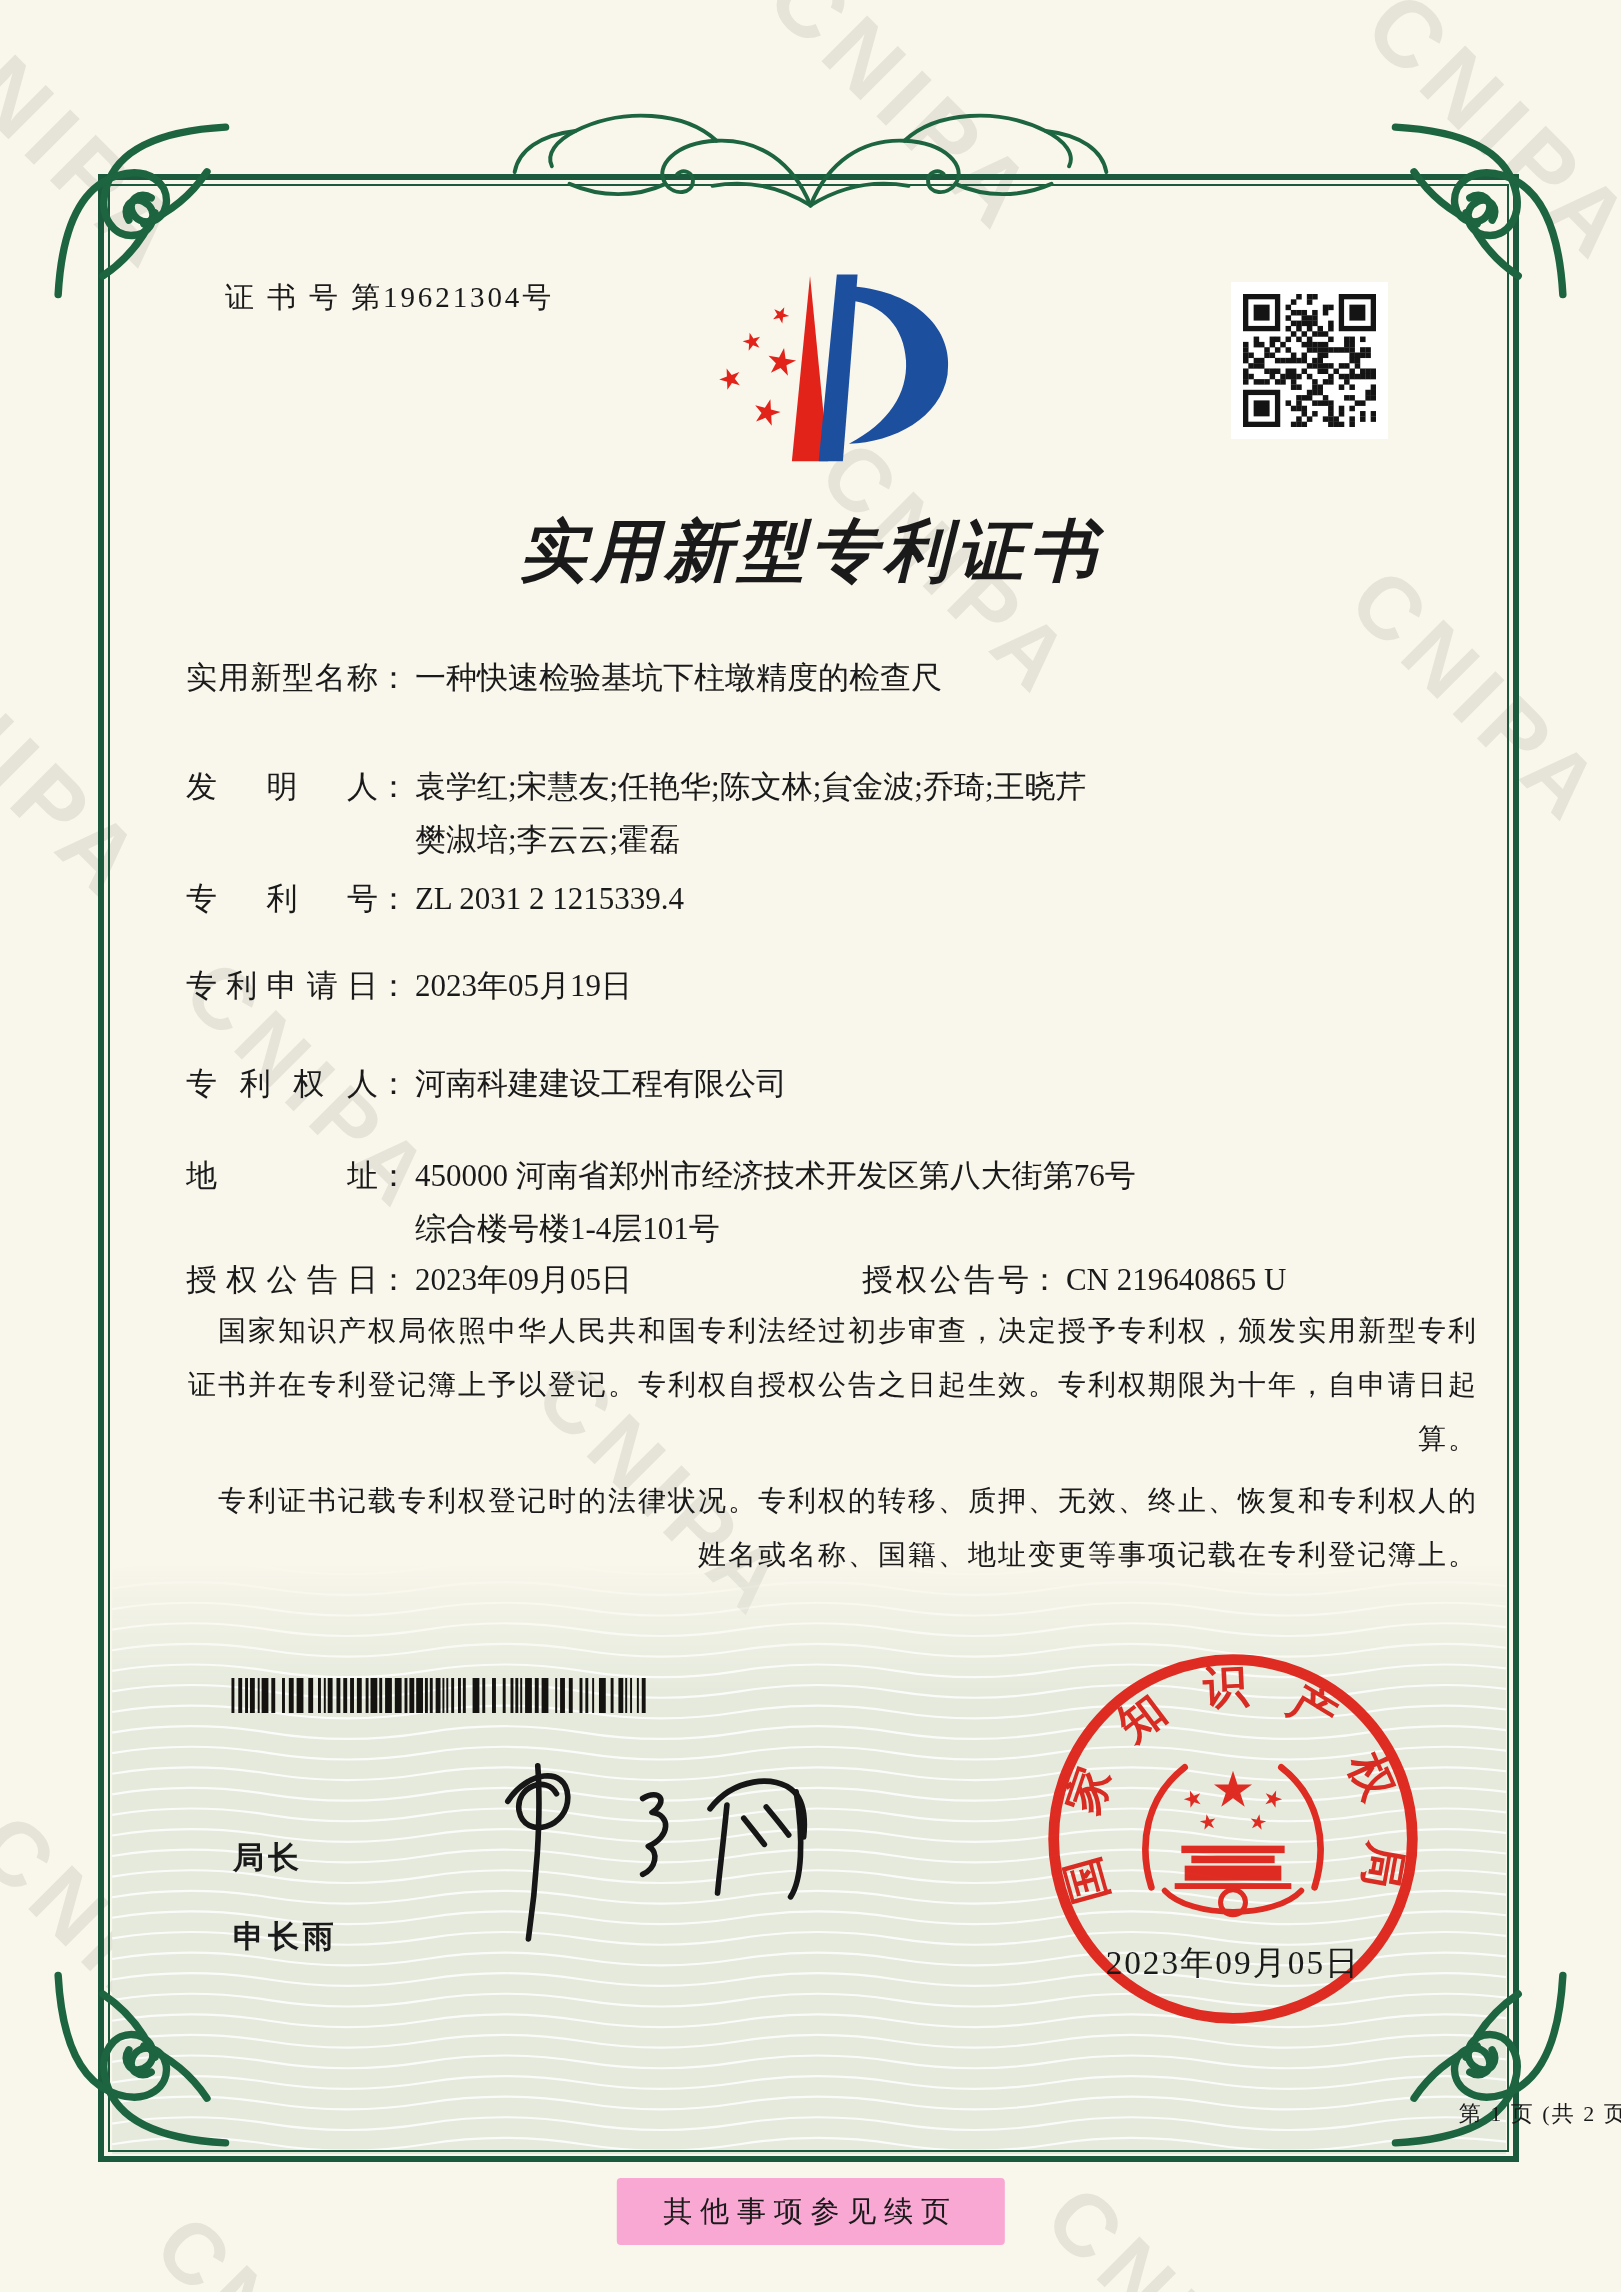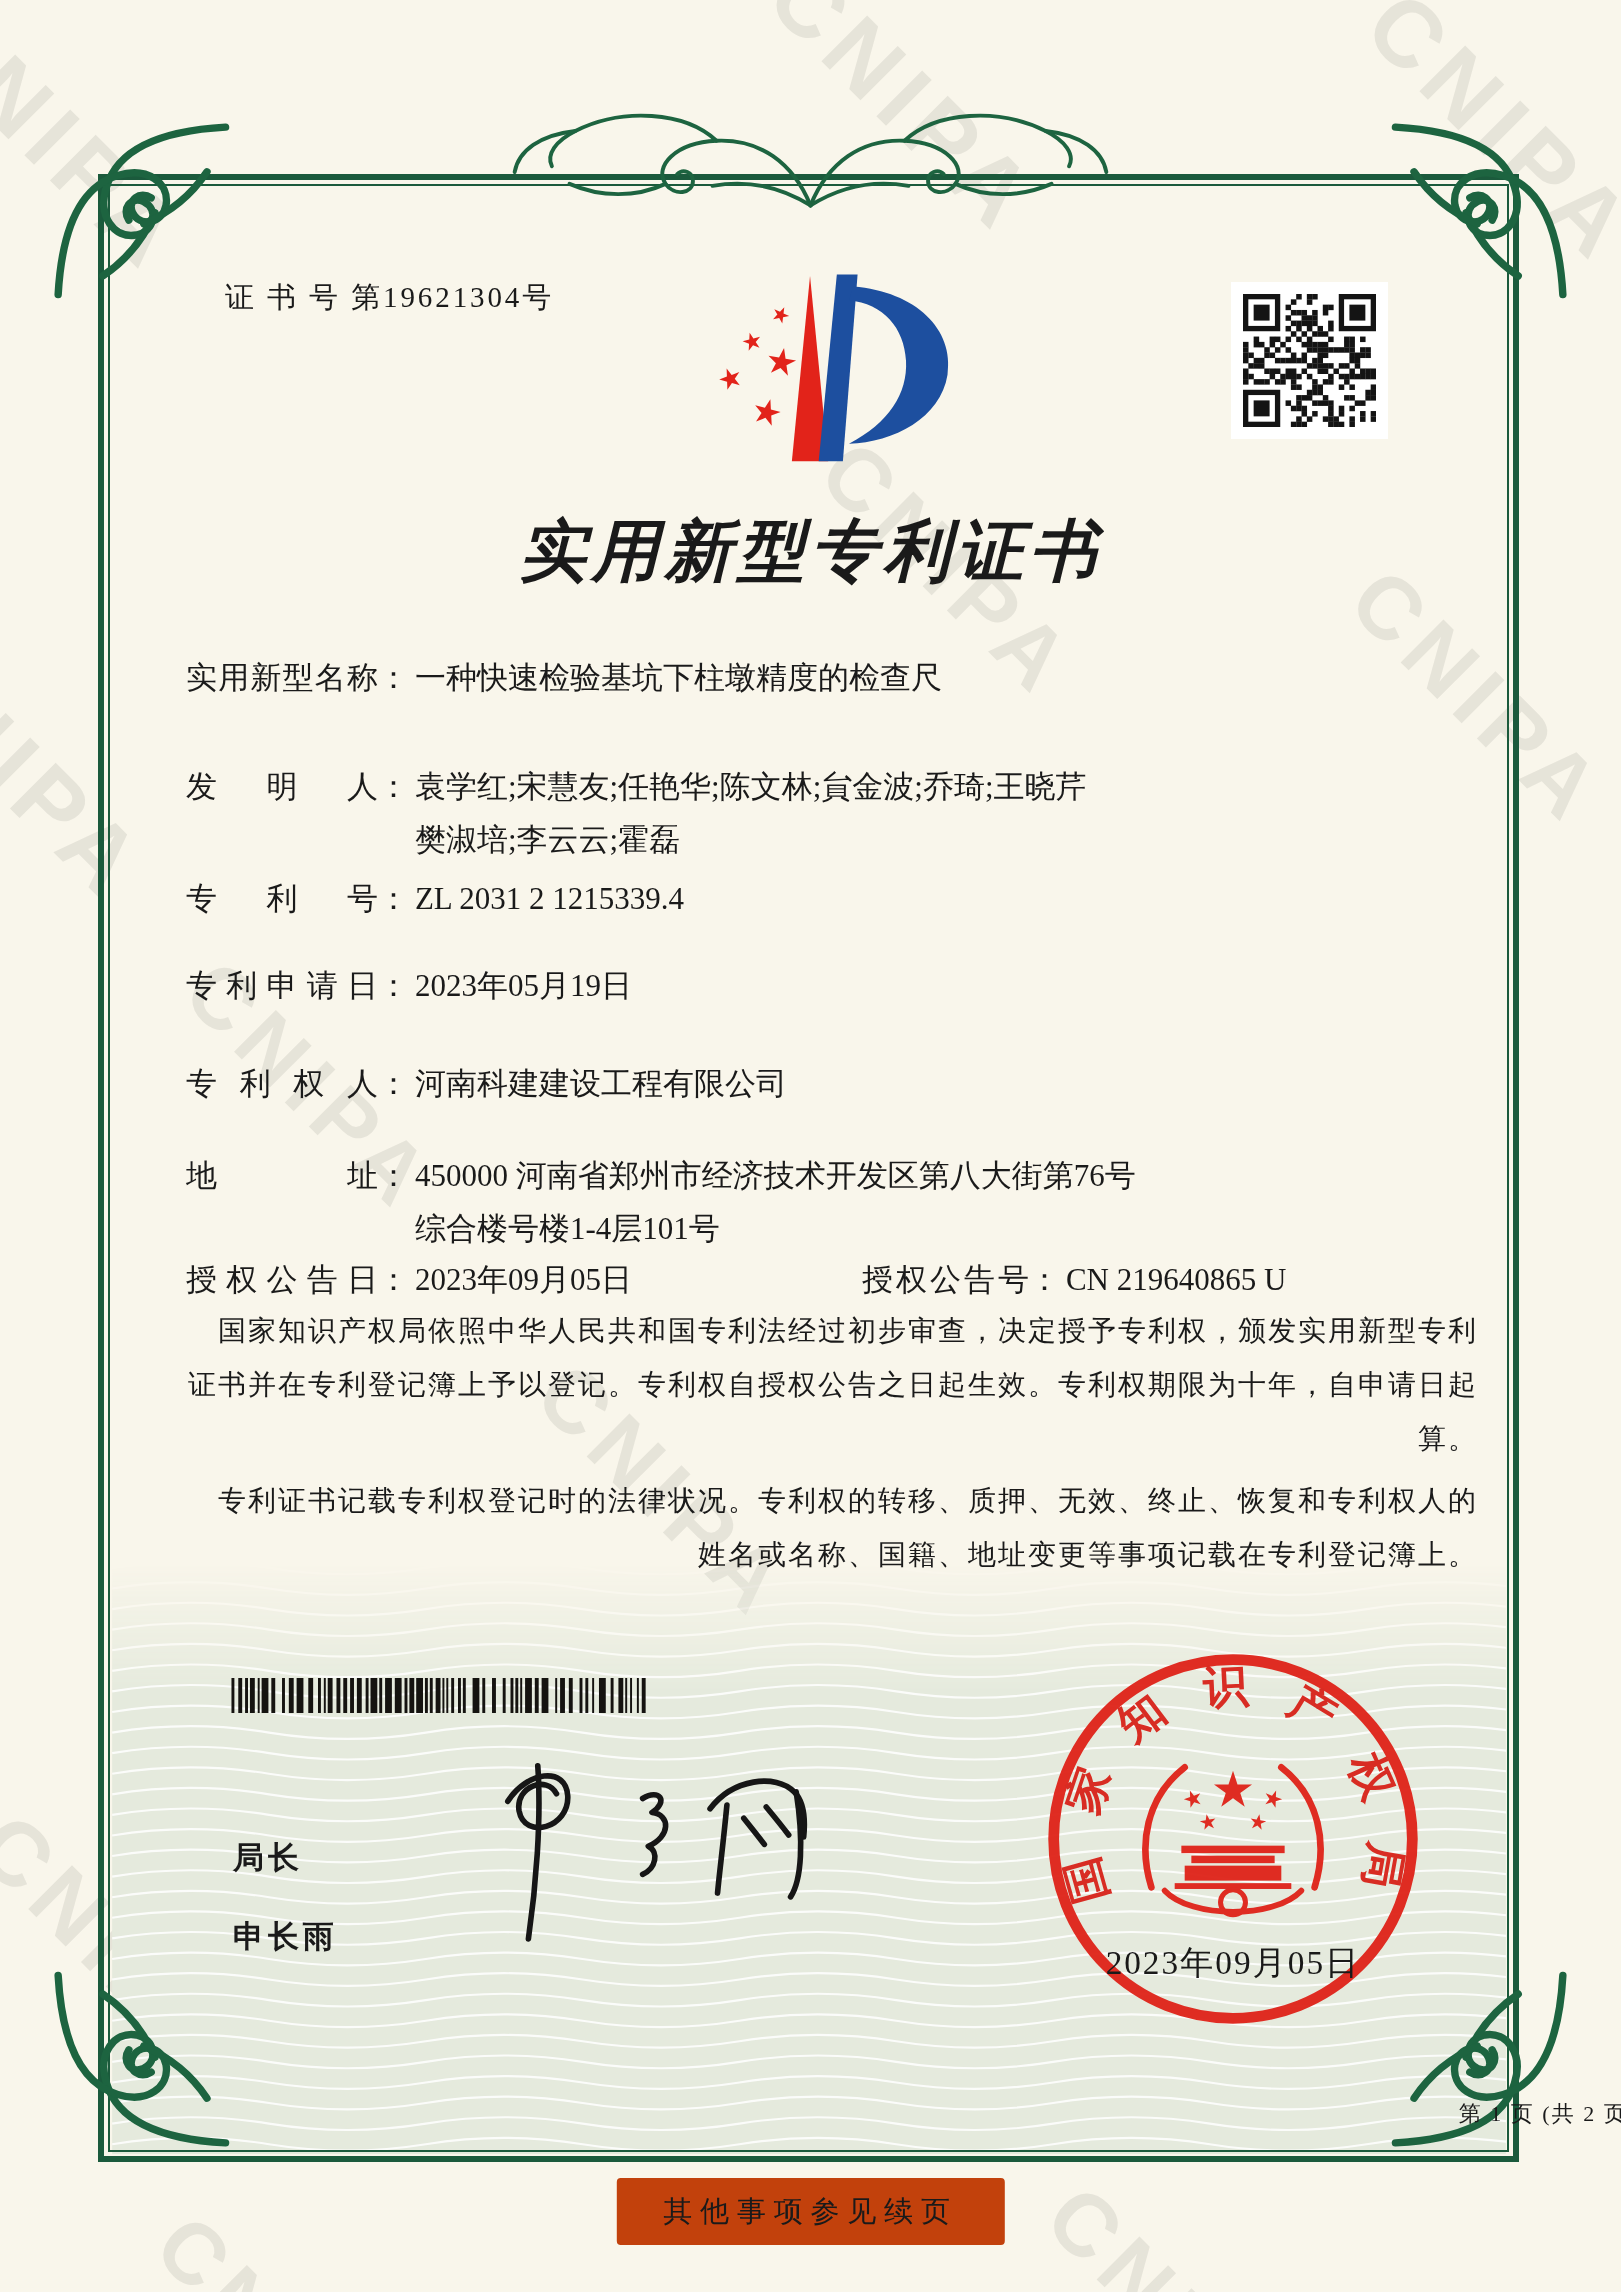--- a/index.html
+++ b/index.html
@@ -44,21 +44,21 @@
   
   .barcode{position:absolute;left:230px;top:1678px;}
   .officer{position:absolute;left:233px;font-size:31px;font-weight:bold;
     font-family:"Liberation Sans","DejaVu Sans",sans-serif;letter-spacing:3.9px;margin-top:28px;}
   .officer.t1{top:1809px;}
   .officer.t2{top:1888px;}
   .sig{position:absolute;left:446px;top:1747px;}
   .seal{position:absolute;left:1037px;top:1643px;opacity:.96;}
   .pageno{position:absolute;left:16px;top:2099px;width:100%;text-align:right;font-size:22px;letter-spacing:2px;}
   .note{position:absolute;left:50%;top:2178px;transform:translateX(-50%);
-    background:#c2410c;padding:13.7px 47px;border-radius:3.9px;font-size:29px;letter-spacing:7.8px;white-space:nowrap;}
+    background:#f9a8d4;padding:13.7px 47px;border-radius:3.9px;font-size:29px;letter-spacing:7.8px;white-space:nowrap;}
 </style>
 </head>
 <body>
 
 <div class="page">
 
   <div id="watermarks">
       <span class="wm" style="left: -29px; top: -19.6px; font-size: 94px;">CNIPA</span>
       <span class="wm" style="left: 823px; top: -59px; font-size: 94px;">CNIPA</span>
       <span class="wm" style="left: 1421px; top: -29px; font-size: 94px;">CNIPA</span>

